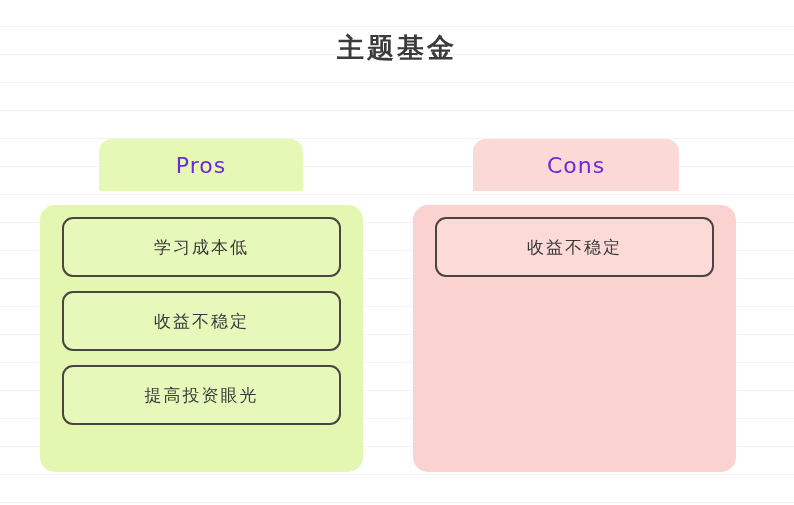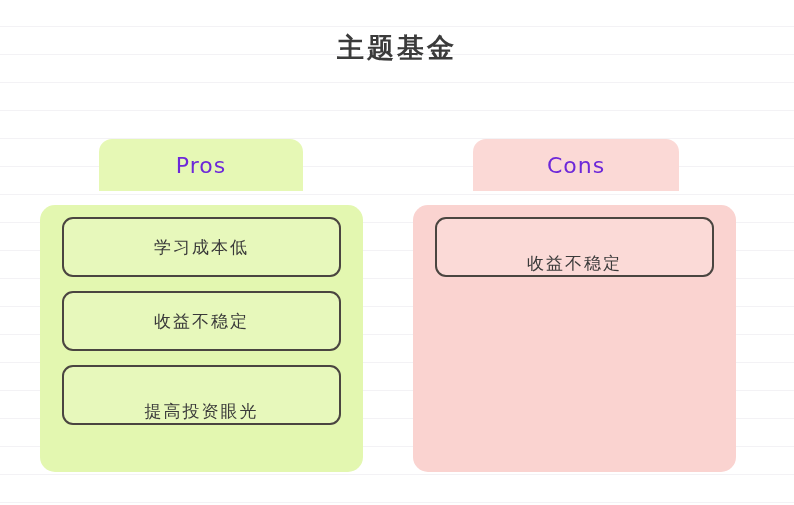--- a/index.html
+++ b/index.html
@@ -83,21 +83,20 @@
     height: 60px;
     margin-bottom: 14px;
     border: 2px solid #4a4540;
     border-radius: 11px;
     display: flex;
     align-items: center;
     justify-content: center;
   }
   .item-card:last-child {
     margin-bottom: 0;
-    align-items: flex-end;
   }
 
   .item-label {
     font-family: "DejaVu Serif", "Liberation Serif", serif;
     font-size: 17px;
     letter-spacing: 2px;
     color: #3a3a3a;
     white-space: nowrap;
   }
 

